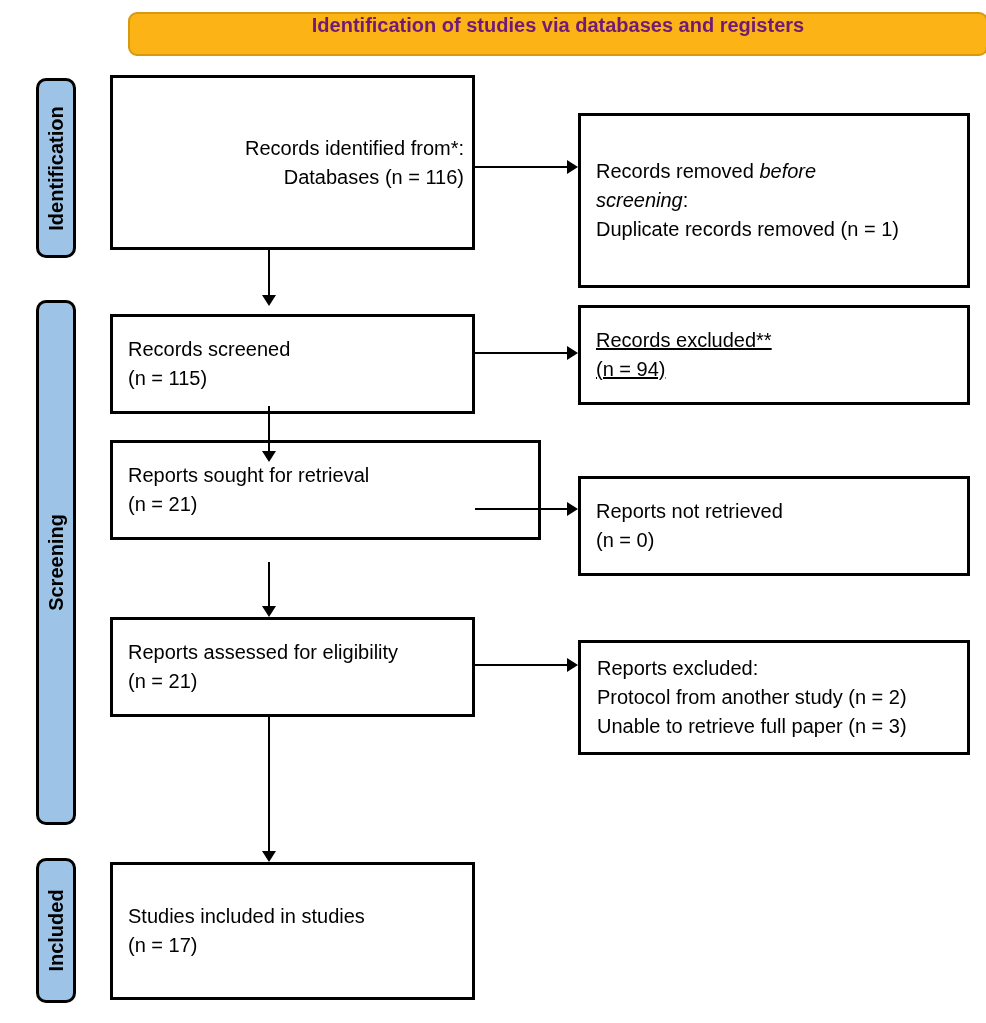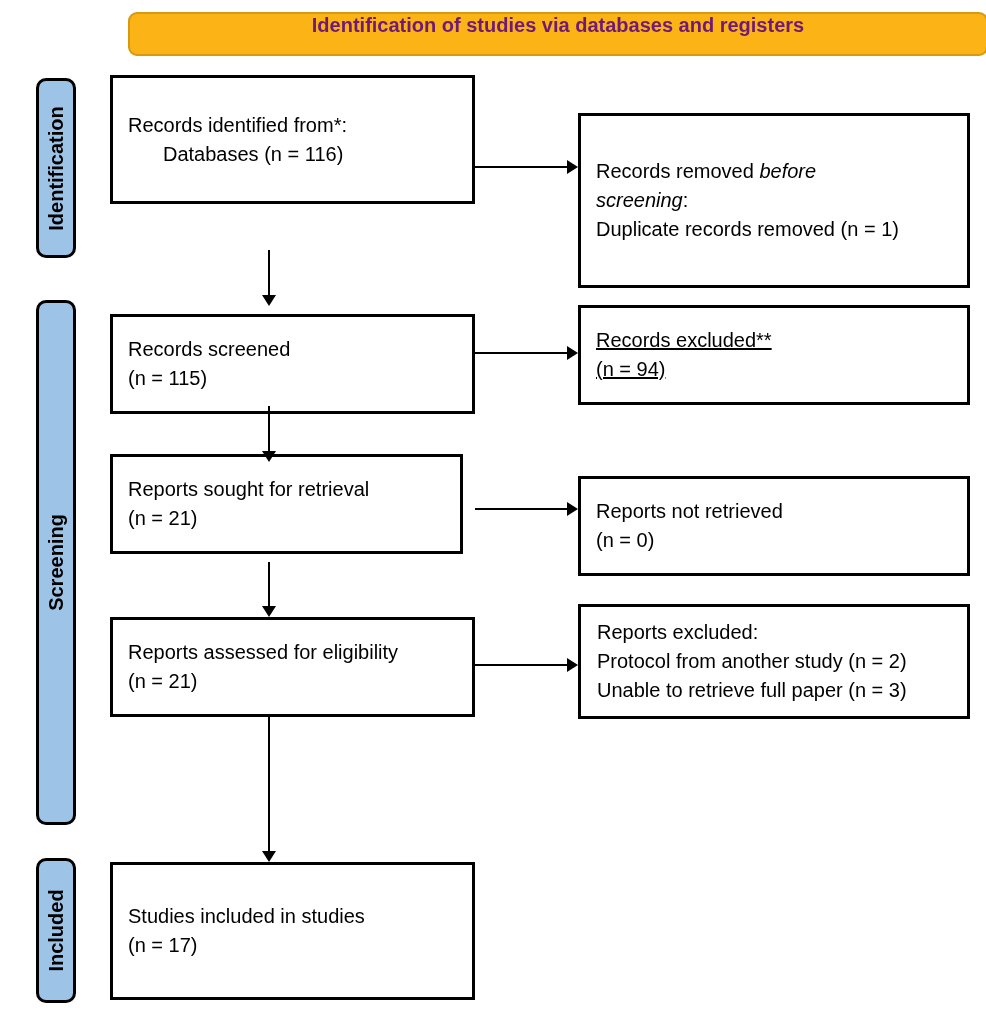--- a/index.html
+++ b/index.html
@@ -106,31 +106,31 @@
   <div class="stage-label" style="top:78px; height:180px;">
     <span>Identification</span>
   </div>
   <div class="stage-label" style="top:300px; height:525px;">
     <span>Screening</span>
   </div>
   <div class="stage-label" style="top:858px; height:145px;">
     <span>Included</span>
   </div>
 
-  <div class="node" style="left:110px; top:75px; width:365px; height:129px;">
+  <div class="node" style="left:110px; top:75px; width:365px; height:175px;align-items:flex-end;">
     <div>Records identified from*:</div>
     <div class="indent">Databases (n = 116)</div>
   </div>
 
   <div class="node" style="left:110px; top:306px; width:365px; height:100px;margin-top:8px;">
     <div>Records screened</div>
     <div>(n = 115)</div>
   </div>
 
-  <div class="node" style="left:110px; top:454px; width:353px; height:100px;">
+  <div class="node" style="left:110px; top:440px; width:431px; height:100px;">
     <div>Reports sought for retrieval</div>
     <div>(n = 21)</div>
   </div>
 
   <div class="node" style="left:110px; top:617px; width:365px; height:100px;">
     <div>Reports assessed for eligibility</div>
     <div>(n = 21)</div>
   </div>
 
   <div class="node" style="left:110px; top:862px; width:365px; height:138px;">
@@ -147,21 +147,21 @@
   <div class="node" style="left:578px; top:305px; width:392px; height:100px;text-decoration:underline;">
     <div>Records excluded**</div>
     <div>(n = 94)</div>
   </div>
 
   <div class="node" style="left:578px; top:460px; width:392px; height:100px;margin-top:16px;">
     <div>Reports not retrieved</div>
     <div>(n = 0)</div>
   </div>
 
-  <div class="node" style="left:578px; top:604px; width:392px; height:115px;padding-left:16px;">
+  <div class="node" style="left:578px; top:640px; width:392px; height:115px;padding-left:16px;">
     <div>Reports excluded:</div>
     <div>Protocol from another study (n = 2)</div>
     <div>Unable to retrieve full paper (n = 3)</div>
   </div>
 
   <div class="vline" style="left:268px; top:250px; height:46px;"></div>
   <div class="head-down" style="left:262px; top:295px;"></div>
 
   <div class="vline" style="left:268px; top:406px; height:46px;"></div>
   <div class="head-down" style="left:262px; top:451px;"></div>

